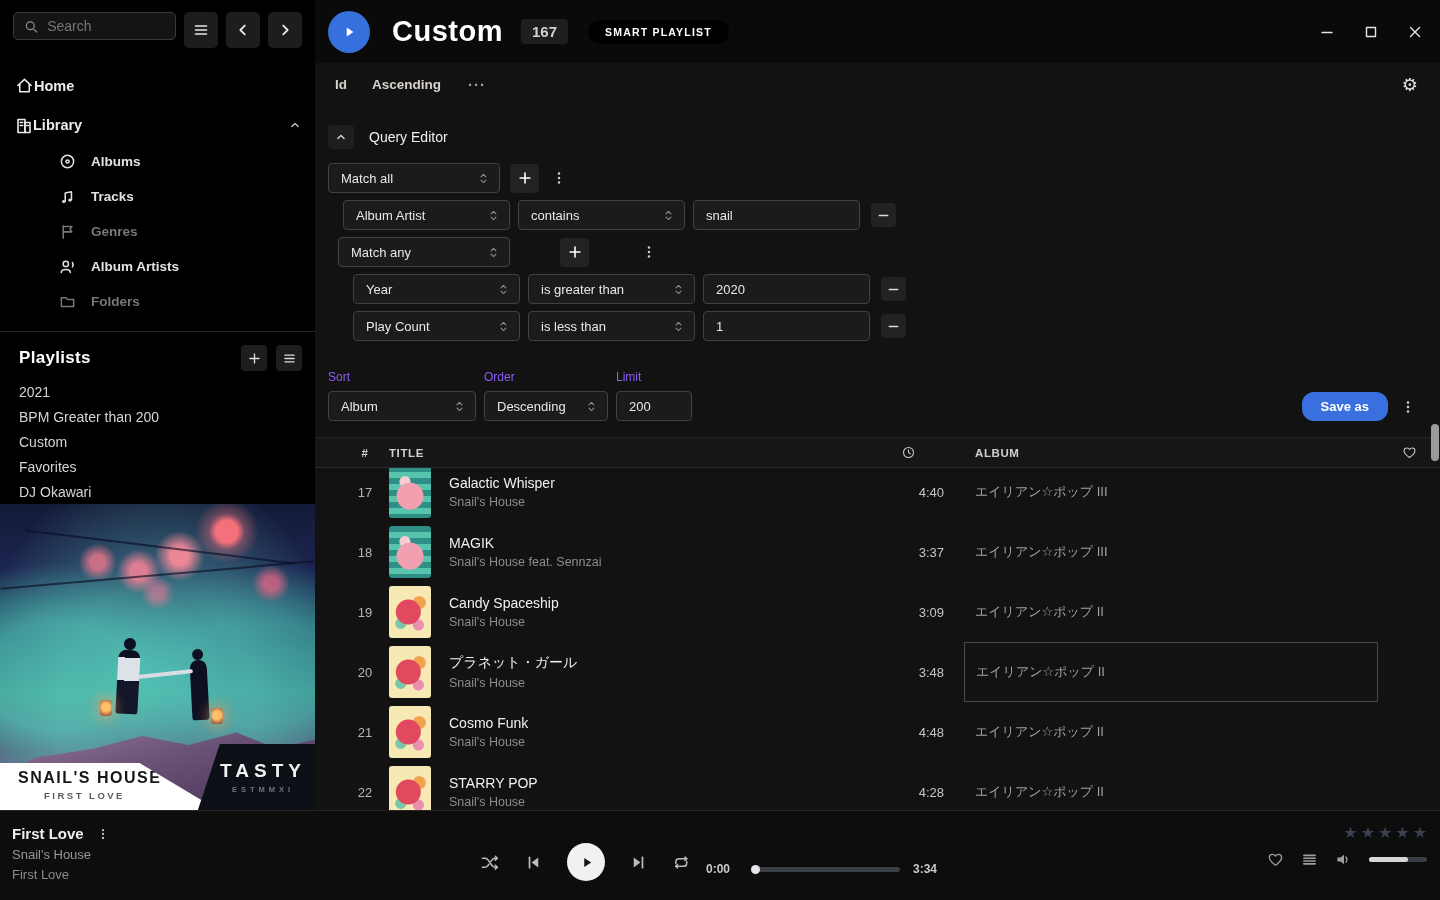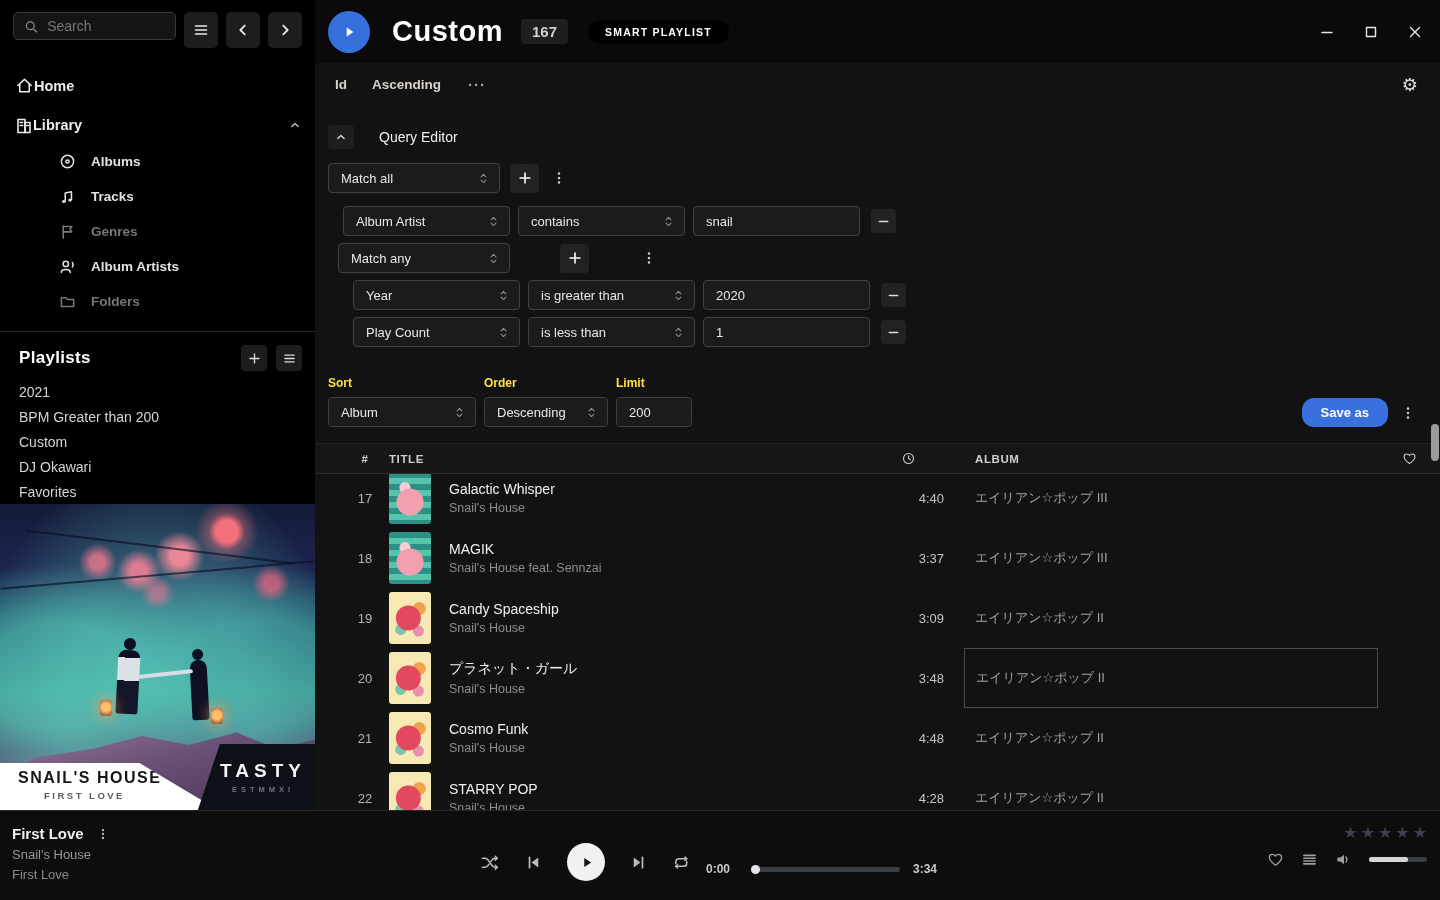--- a/index.html
+++ b/index.html
@@ -85,45 +85,45 @@
   .win-btn { width:31px; height:31px; display:flex; align-items:center; justify-content:center; color:#e8e8e8;
              background:transparent; border:0; cursor:pointer; }
 
   .toolbar { display:flex; align-items:center; height:43px; flex:0 0 43px; padding:0 22px 0 20px; font-size:13.5px; }
   .tb-sort { font-weight:700; color:#d8d4cd; cursor:pointer; }
   .tb-dir { font-weight:700; color:#d8d4cd; margin-left:25px; cursor:pointer; }
   .tb-more { color:#a8a8a8; margin-left:27px; font-size:15px; font-weight:700; letter-spacing:1px; cursor:pointer; }
   .tb-gear { margin-left:auto; color:#e0e0e0; font-size:18px; line-height:1; cursor:pointer; }
 
   .qe { padding:0 13px; }
-  .qe-head { display:flex; align-items:center; gap:25px; margin-top:19px; }
+  .qe-head { display:flex; align-items:center; gap:15px; margin-top:19px; }
   .qe-collapse { width:26px; height:24px; background:#1e1e1e; border:0; border-radius:4px; color:#ddd;
                  display:flex; align-items:center; justify-content:center; cursor:pointer; }
   .qe-title { font-size:14px; color:#f0f0f0; }
   .qe-row { display:flex; align-items:center; }
   .qe-row.g1 { margin-top:14px; }
-  .qe-row.r1 { margin-top:13px; padding-left:15px; }
+  .qe-row.r1 { margin-top:7px; padding-left:15px; }
   .qe-row.g2 { margin-top:7px; padding-left:10px;gap:40px; }
   .qe-row.rr { margin-top:7px; padding-left:25px; }
   .sel { height:30px; background:#1b1b1b; border:1px solid #414141; border-radius:4px; display:flex; align-items:center;
          justify-content:space-between; padding:0 9px 0 12px; font-size:13px; color:#e8e8e8; cursor:pointer; }
   .sel .stepper { color:#8f8f8f; }
   .w-group { width:172px; } .w-rule { width:167px; margin-right:8px; }
   .qinput { height:30px; width:167px; background:#1b1b1b; border:1px solid #414141; border-radius:4px;
             color:#e8e8e8; font-size:13px; padding:0 12px; outline:0; }
   .plus-btn { width:29px; height:29px; background:#222; border:0; border-radius:4px; color:#fff; margin-left:10px;
               display:flex; align-items:center; justify-content:center; cursor:pointer; }
   .kebab-btn { width:20px; height:29px; background:transparent; border:0; color:#cfcfcf; margin-left:10px;
                display:flex; align-items:center; justify-content:center; cursor:pointer; }
   .minus-btn { width:25px; height:24px; background:#222; border:0; border-radius:4px; color:#ddd; margin-left:11px;
                display:flex; align-items:center; justify-content:center; cursor:pointer; }
 
   .sol { display:flex; align-items:flex-end; margin-top:29px; padding-right:9px; }
   .stack { display:flex; flex-direction:column; gap:7px; margin-right:8px; }
-  .stack .lbl { font-size:12px; color:#fde047;font-weight:bold; }
+  .stack .lbl { font-size:12px; color:#8b5cf6; }
   .w-sort { width:148px; } .w-order { width:124px; } .w-limit { width:76px; }
   .saveas { margin-left:auto; height:29px; padding:0 19px; background:#3a6fe0; border:0; border-radius:12px;
             color:#fff; font-weight:700; font-size:13px; cursor:pointer; }
 
   .thead { margin-top:16px; height:31px; flex:0 0 31px; background:#161616; border-top:1px solid #222;
            border-bottom:1px solid #2c2c2c; display:grid; grid-template-columns:40px 483px 80px 430px 1fr;
            padding-left:30px; align-items:center; font-size:11.5px; color:#cfcfcf; letter-spacing:.6px; font-weight:700; }
   .th-num { text-align:center; } .th-title { padding-left:4px; }
   .th-dur { display:flex; justify-content:center; color:#c9c9c9; }
   .th-album { padding-left:27px; }
@@ -279,22 +279,22 @@
       <button class="pl-btn">
         <svg class="ic" width="15" height="15" viewBox="0 0 18 18">
             <path d="M3.5 5 H14.5 M3.5 9 H14.5 M3.5 13 H14.5"></path>
           </svg>
       </button>
     </div>
     <ul class="playlist-items">
       <li class="playlist-item">2021</li>
       <li class="playlist-item">BPM Greater than 200</li>
       <li class="playlist-item">Custom</li>
+      <li class="playlist-item">Favorites</li>
       <li class="playlist-item">DJ Okawari</li>
-      <li class="playlist-item">Favorites</li>
     </ul>
 
     <div class="album-art">
       <div class="aa-scene">
         <div class="aa-string s1"></div>
         <div class="aa-string s2"></div>
         <div class="aa-rocks"></div>
         <div class="aa-fig left"></div>
         <div class="aa-fig right"></div>
         <div class="aa-arm"></div>

